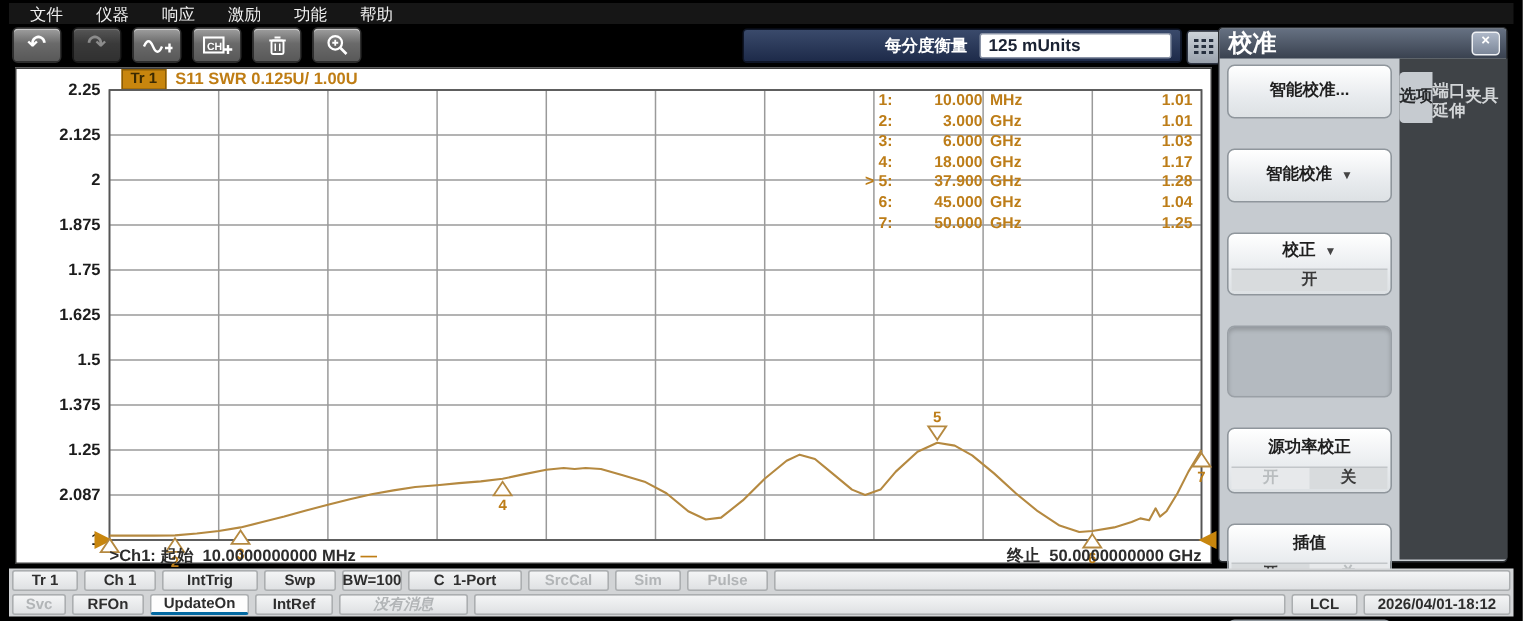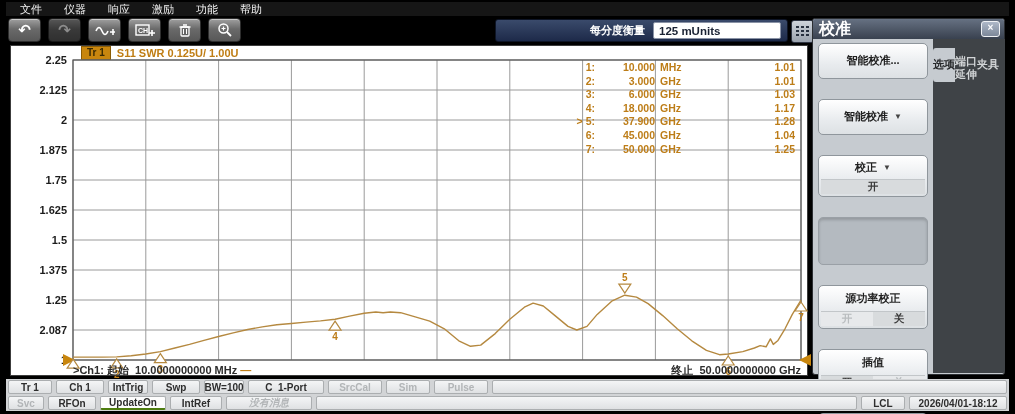--- a/index.html
+++ b/index.html
@@ -85,21 +85,21 @@
 
   
   #statusbar{left:6px;top:379px;width:1003px;height:32px;background:#d2d4d6;
              display:flex;flex-direction:column;justify-content:space-between;padding:1px 2px;box-sizing:border-box;}
   .srow{display:flex;gap:4px;height:14px;}
   .sbtn{background:linear-gradient(#f4f5f6,#dfe1e3);border:1px solid #abaeb0;border-radius:2px;
         font-size:10px;font-weight:bold;color:#2e2e2e;display:flex;align-items:center;justify-content:center;
         box-sizing:border-box;white-space:pre;}
   .sbtn.disabled{color:#b2b5b7;}
   .sbtn.italic{font-style:italic;}
-  .sbtn.active{background:#fdfdfd;border-bottom:2px solid #4d7c0f;}
+  .sbtn.active{background:#fdfdfd;border-bottom:2px solid #0369a1;}
   .sfill{flex:1;}
 </style>
 </head>
 <body>
 
 <div id="menubar" class="abs">
     <span class="menu-item">文件</span>
     <span class="menu-item">仪器</span>
     <span class="menu-item">响应</span>
     <span class="menu-item">激励</span>
@@ -317,21 +317,21 @@
       <div class="ptab" style="height: 40px;">端口
 延伸</div>
       <div class="ptab" style="height: 34px;">夹具</div>
     </div>
 </div>
 
 <div id="statusbar" class="abs">
   <div class="srow" id="srow1">
       <div class="sbtn" style="width: 44px;">Tr 1</div>
       <div class="sbtn" style="width: 48px;">Ch 1</div>
-      <div class="sbtn" style="width: 40px;">IntTrig</div>
+      <div class="sbtn" style="width: 64px;">IntTrig</div>
       <div class="sbtn" style="width: 48px;">Swp</div>
       <div class="sbtn" style="width: 40px;">BW=100</div>
       <div class="sbtn" style="width: 76px;">C  1-Port</div>
       <div class="sbtn disabled" style="width: 54px;">SrcCal</div>
       <div class="sbtn disabled" style="width: 44px;">Sim</div>
       <div class="sbtn disabled" style="width: 54px;">Pulse</div>
       <div class="sbtn sfill disabled"></div>
     </div>
   <div class="srow" id="srow2">
       <div class="sbtn disabled" style="width: 36px;">Svc</div>

